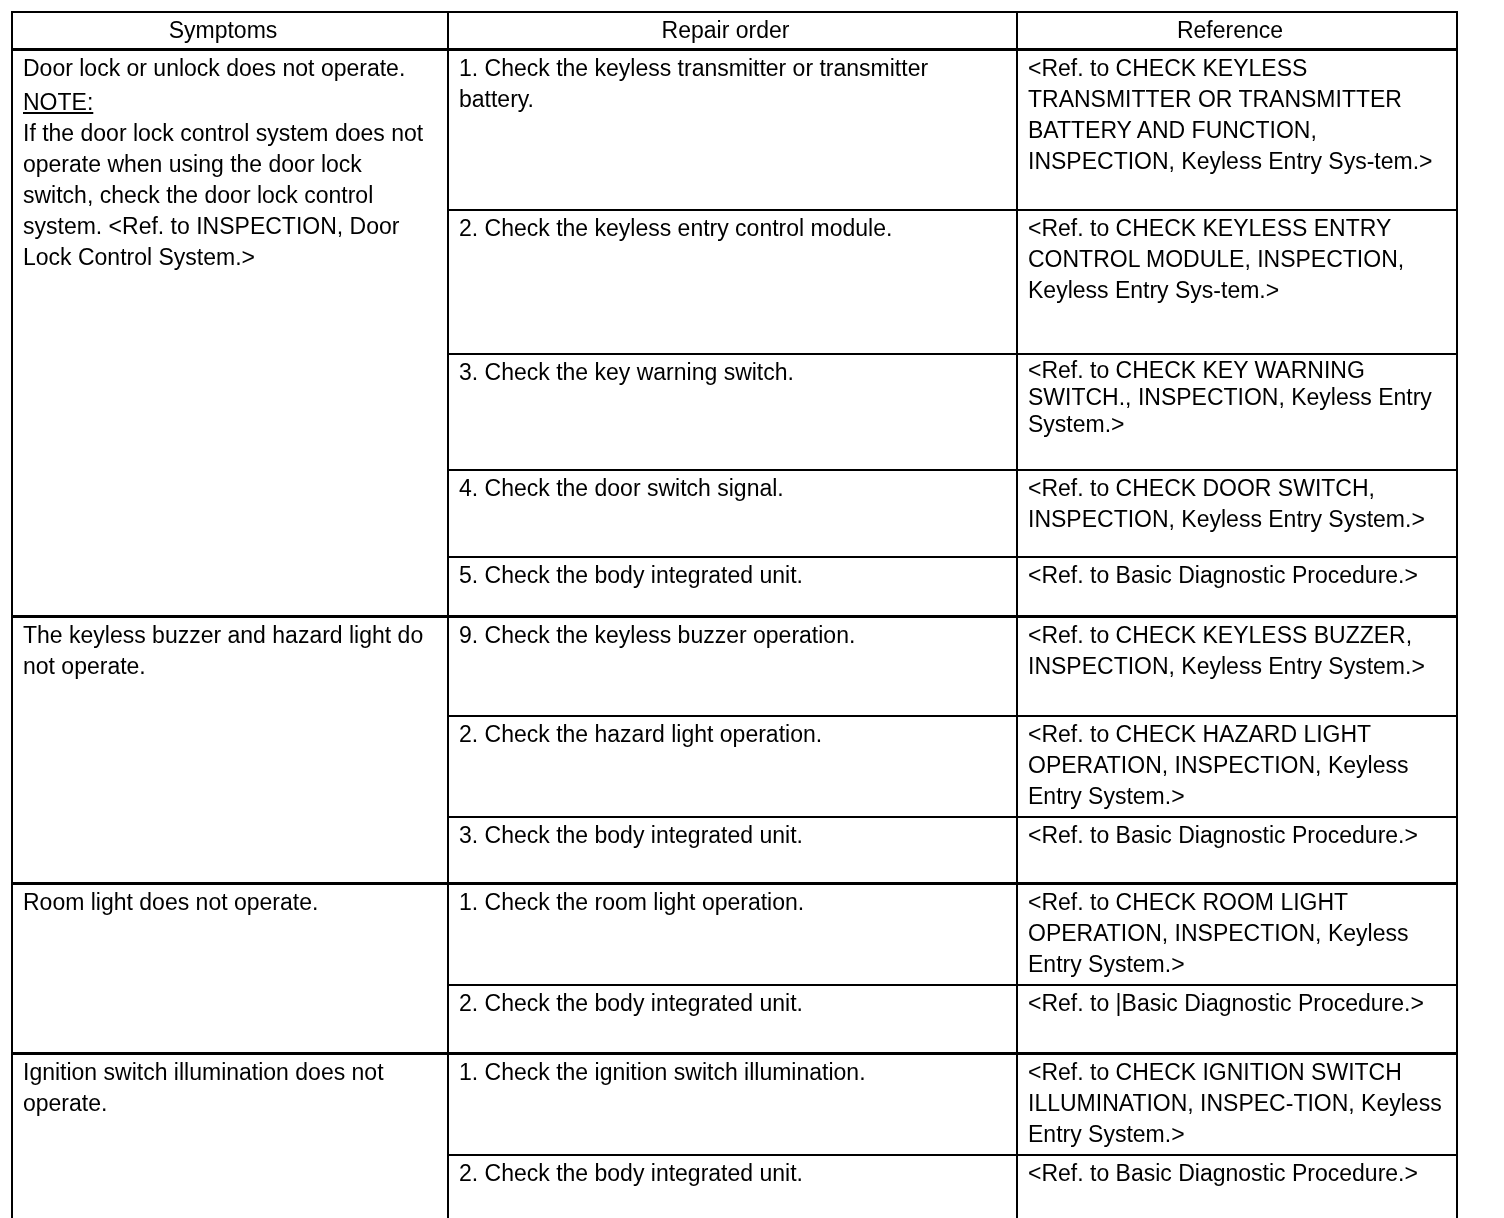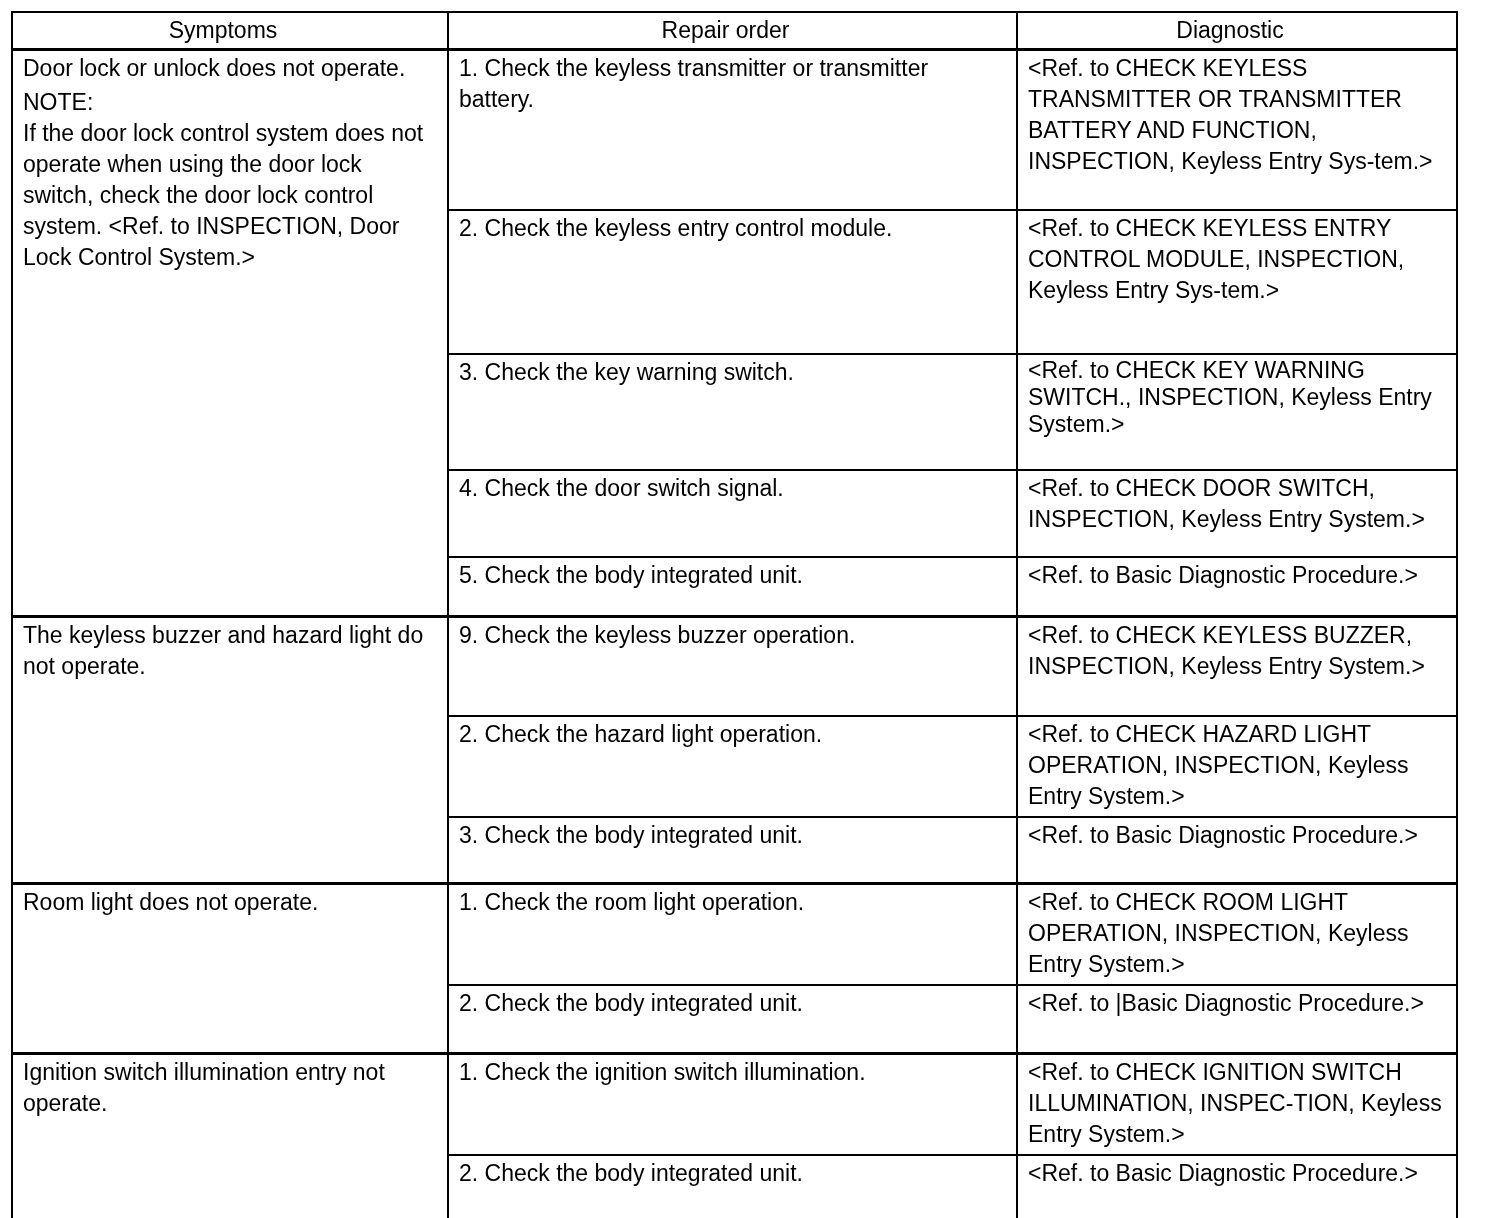--- a/index.html
+++ b/index.html
@@ -26,36 +26,36 @@
       text-align: center;
       height: 30px;
       padding: 2px 20px 2px 6px;
       border-bottom-width: 3px;
     }
     .doc-table tr.group-start td { border-top-width: 3px; margin-left: 32px; }
     .col-sym { width: 436px; }
     .col-rep { width: 569px; }
     .col-ref { width: 440px; }
     .symptom p { margin: 0; }
-    .symptom .note-label { margin-top: 3px; }
+    .symptom .note-label { margin-top: 3px; text-decoration: underline; }
   </style>
 </head>
 <body>
 
 <table class="doc-table">
   <colgroup>
     <col class="col-sym">
     <col class="col-rep">
     <col class="col-ref">
   </colgroup>
   <thead>
     <tr>
       <th>Symptoms</th>
       <th>Repair order</th>
-      <th>Diagnostic</th>
+      <th>Reference</th>
     </tr>
   </thead>
   <tbody>
 
     <tr class="group-start" style="height:160px">
       <td rowspan="5" class="symptom">
         <p>Door lock or unlock does not operate.</p>
         <p class="note-label">NOTE:</p>
         <p>If the door lock control system does not operate when using the door lock switch, check the door lock control system. &lt;Ref. to INSPECTION, Door Lock Control System.&gt;</p>
       </td>
@@ -102,21 +102,21 @@
       <td>1. Check the room light operation.</td>
       <td>&lt;Ref. to CHECK ROOM LIGHT OPERATION, INSPECTION, Keyless Entry System.&gt;</td>
     </tr>
     <tr style="height:68px">
       <td>2. Check the body integrated unit.</td>
       <td>&lt;Ref. to |Basic Diagnostic Procedure.&gt;</td>
     </tr>
 
     <tr class="group-start" style="height:99px">
       <td rowspan="2" class="symptom">
-        <p>Ignition switch illumination entry not operate.</p>
+        <p>Ignition switch illumination does not operate.</p>
       </td>
       <td>1. Check the ignition switch illumination.</td>
       <td>&lt;Ref. to CHECK IGNITION SWITCH ILLUMINATION, INSPEC-TION, Keyless Entry System.&gt;</td>
     </tr>
     <tr style="height:67px">
       <td>2. Check the body integrated unit.</td>
       <td>&lt;Ref. to Basic Diagnostic Procedure.&gt;</td>
     </tr>
   </tbody>
 </table>

